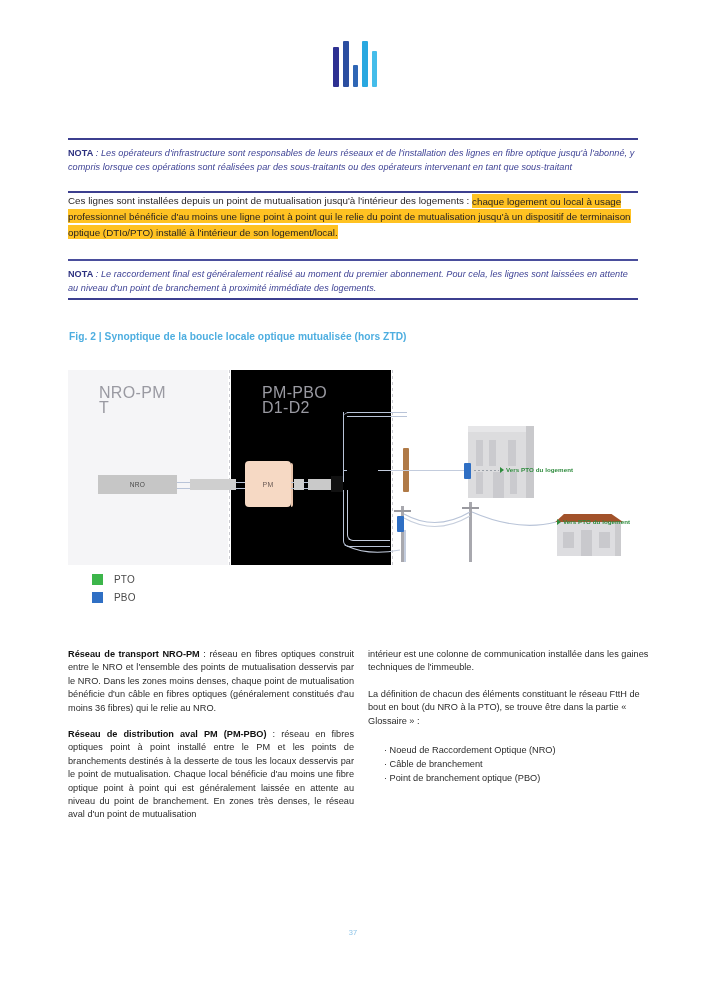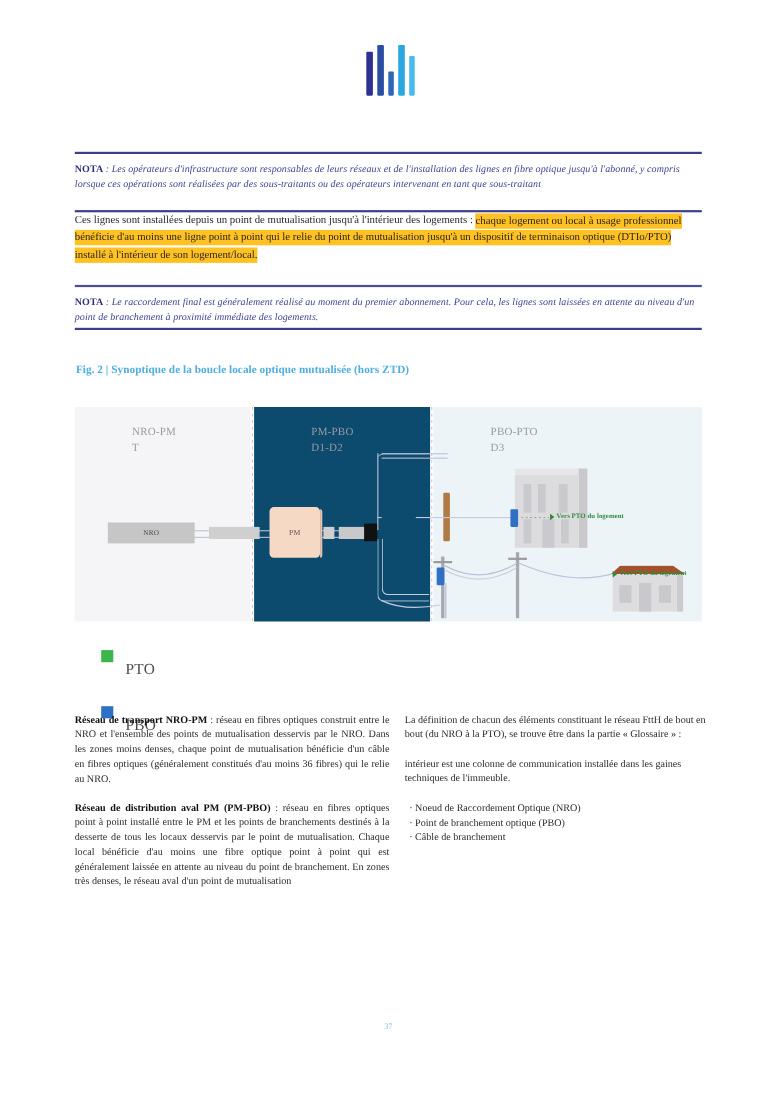--- a/index.html
+++ b/index.html
@@ -2,21 +2,21 @@
 <html><head>
 <meta charset="utf-8">
 <style>
   html,body{margin:0;padding:0;}
   body{
     width:706px;height:999px;background:#ffffff;
     font-family:"Liberation Sans", sans-serif;
     -webkit-font-smoothing:antialiased;
     position:relative;overflow:hidden;
   }
-  .page{position:relative;width:706px;height:871px;font-family:Liberation Serif, serif;}
+  .page{position:relative;width:706px;height:871px;}
 
   
   .logo{position:absolute;left:333px;top:41px;width:44px;height:46px;}
   .logo i{position:absolute;bottom:0;display:block;border-radius:1px;}
 
   
   .rule{position:absolute;left:68px;width:570px;height:2px;background:#3c3f8f;}
   .rule.thin{height:1.5px;background:#4a4e9c;}
 
   .nota{position:absolute;left:68px;width:570px;
@@ -29,22 +29,22 @@
   .body-hl span.hl{background:#ffc222;box-decoration-break:clone;
     -webkit-box-decoration-break:clone;padding:1.5px 0;}
 
   
   .figcap{position:absolute;left:69px;top:331px;
     font-size:10.2px;font-weight:bold;color:#4eaee0;letter-spacing:.005em;}
 
   
   .fig{position:absolute;left:68px;top:370px;width:570px;height:195px;}
   .zone{position:absolute;top:0;height:195px;}
-  .zone .ztitle{position:absolute;left:52px;top:16px;
-    font-size:10px;color:#9a9aa2;line-height:14.5px;letter-spacing:.02em;}
+  .zone .ztitle{position:absolute;left:31px;top:16px;
+    font-size:16px;color:#9a9aa2;line-height:14.5px;letter-spacing:.02em;}
   .zdash{position:absolute;top:0;width:1px;height:195px;
     background-image:linear-gradient(to bottom,#c9c9cf 0 3px,transparent 3px 6px);
     background-size:1px 6px;}
 
   
   .nro{position:absolute;left:30px;top:105px;width:79px;height:19px;
     background:#c6c6c6;display:flex;align-items:center;justify-content:center;
     font-size:6.6px;color:#4a4a4a;letter-spacing:.04em;}
   .conduit{position:absolute;background:#c6c6c6;height:11px;top:109px;}
   .conduit.light{background:#cfcfcf;}
@@ -78,30 +78,30 @@
     border-top:3px solid transparent;border-bottom:3px solid transparent;
     border-left:4px solid #2e8b3d;}
   .dashline{position:absolute;height:1px;
     background-image:linear-gradient(to right,#9aa0a8 0 2px,transparent 2px 4px);
     background-size:4px 1px;}
 
   
   .legend{position:absolute;left:92px;top:574px;}
   .lrow{display:flex;align-items:center;margin-bottom:7px;}
   .lsw{width:11px;height:11px;margin-right:11px;}
-  .llbl{font-size:14px;color:#4a4a4a;letter-spacing:.02em;margin-top:28px;}
+  .llbl{font-size:10px;color:#4a4a4a;letter-spacing:.02em;}
 
   
   .col{position:absolute;top:648px;width:286px;
     font-size:9.2px;line-height:13.4px;color:#2b2b2b;text-align:justify;}
   .col.left{left:68px;}
   .col.right{left:368px;text-align:left;}
   .col p{margin:0 0 13px 0;}
   .col b{font-weight:bold;color:#111;}
-  .bullets{margin:4px;padding:0;list-style:none;}
+  .bullets{margin:16px;padding:0;list-style:none;}
   .bullets li{margin:0 0 .5px 0;}
 
   .pageno{position:absolute;left:0;top:928px;width:706px;text-align:center;
     font-size:7.5px;color:#8fc5e8;}
 </style>
 </head>
 <body>
 
 <div class="page">
 
@@ -132,30 +132,24 @@
   <div class="figcap">Fig. 2 | Synoptique de la boucle locale optique mutualisée (hors ZTD)</div>
 
   <div class="fig">
 
     <div class="zone" id="z0" style="left: 0px; width: 160px; background: rgb(245, 245, 247);">
       <div class="ztitle">
         <div>NRO-PM</div>
         <div>T</div>
       </div>
     </div>
-    <div class="zone" id="z1" style="left: 163px; width: 160px; background: #0c4a6e;">
+    <div class="zone" id="z1" style="left: 163px; width: 160px; background: #000000;">
       <div class="ztitle">
         <div>PM-PBO</div>
         <div>D1-D2</div>
-      </div>
-    </div>
-    <div class="zone" id="z2" style="left: 326px; width: 244px; background: rgb(237, 244, 248);">
-      <div class="ztitle">
-        <div>PBO-PTO</div>
-        <div>D3</div>
       </div>
     </div>
 
     <div class="zdash" style="left:161px;"></div>
     <div class="zdash" style="left:324px;"></div>
 
     <div class="nro">NRO</div>
     <div class="fline" style="left:109px;top:112px;width:68px;"></div>
     <div class="fline" style="left:109px;top:118px;width:68px;"></div>
     <div class="conduit light" style="left:122px;width:46px;"></div>
@@ -246,24 +240,24 @@
   <div class="col left">
     <p>
       <b>Réseau de transport NRO-PM</b><span> : réseau en fibres optiques construit entre le NRO et l'ensemble des points de mutualisation desservis par le NRO. Dans les zones moins denses, chaque point de mutualisation bénéficie d'un câble en fibres optiques (généralement constitués d'au moins 36 fibres) qui le relie au NRO.</span>
     </p>
     <p>
       <b>Réseau de distribution aval PM (PM-PBO)</b><span> : réseau en fibres optiques point à point installé entre le PM et les points de branchements destinés à la desserte de tous les locaux desservis par le point de mutualisation. Chaque local bénéficie d'au moins une fibre optique point à point qui est généralement laissée en attente au niveau du point de branchement. En zones très denses, le réseau aval d'un point de mutualisation</span>
     </p>
   </div>
 
   <div class="col right">
+    <p>intérieur est une colonne de communication installée dans les gaines techniques de l'immeuble.</p>
     <p>La définition de chacun des éléments constituant le réseau FttH de bout en bout (du NRO à la PTO), se trouve être dans la partie « Glossaire » :</p>
-    <p>intérieur est une colonne de communication installée dans les gaines techniques de l'immeuble.</p>
     <ul class="bullets">
       <li>· Noeud de Raccordement Optique (NRO)</li>
+      <li>· Câble de branchement</li>
       <li>· Point de branchement optique (PBO)</li>
-      <li>· Câble de branchement</li>
     </ul>
   </div>
 
   <div class="pageno">37</div>
 
 </div>
 
 </body></html>

